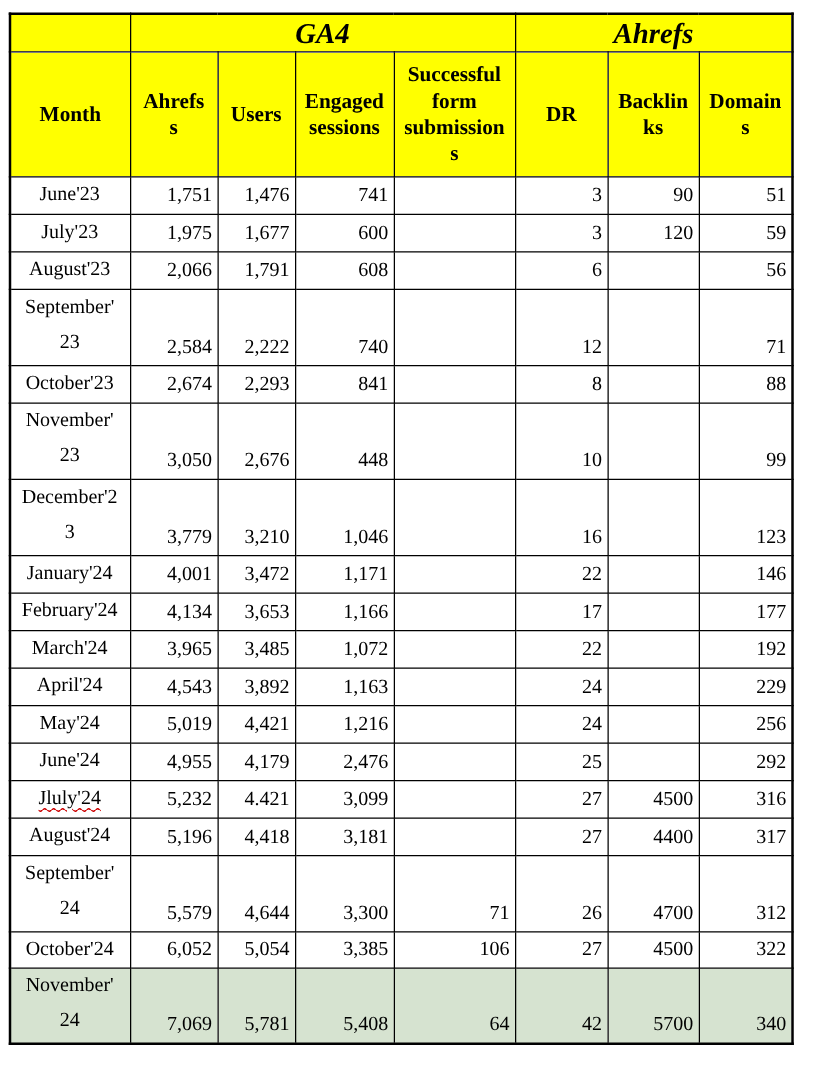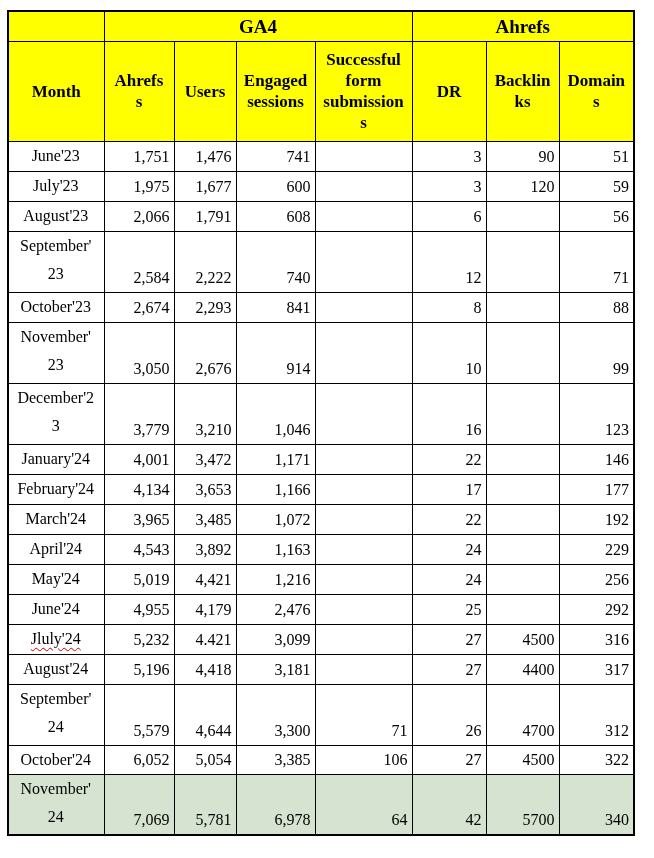--- a/index.html
+++ b/index.html
@@ -37,21 +37,22 @@
     font-weight: bold;
     font-size: 17px;
     text-align: center;
     vertical-align: middle;
     white-space: pre-wrap;
     line-height: 21px;
     padding: 2px;
   }
   tr.group-row th {
     height: 30px;
-    font-size: 19px;
+    font-size: 23px;
+    font-style: italic;
   }
   tr.colhead-row th {
     height: 100px;
   }
   td {
     font-size: 16px;
     line-height: 28px;
     padding: 0 4px;
     background: #ffffff;
   }
@@ -165,21 +166,21 @@
           <td class="num"></td>
           <td class="num">8</td>
           <td class="num"></td>
           <td class="num">88</td>
         </tr>
         <tr style="height: 61px;">
           <td class="month">November'
 23</td>
           <td class="num">3,050</td>
           <td class="num">2,676</td>
-          <td class="num">914</td>
+          <td class="num">448</td>
           <td class="num"></td>
           <td class="num">10</td>
           <td class="num"></td>
           <td class="num">99</td>
         </tr>
         <tr style="height: 61px;">
           <td class="month">December'2
 3</td>
           <td class="num">3,779</td>
           <td class="num">3,210</td>
@@ -288,21 +289,21 @@
           <td class="num">106</td>
           <td class="num">27</td>
           <td class="num">4500</td>
           <td class="num">322</td>
         </tr>
         <tr class="highlight" style="height: 61px;">
           <td class="month">November'
 24</td>
           <td class="num">7,069</td>
           <td class="num">5,781</td>
-          <td class="num">6,978</td>
+          <td class="num">5,408</td>
           <td class="num">64</td>
           <td class="num">42</td>
           <td class="num">5700</td>
           <td class="num">340</td>
         </tr>
       </tbody>
   </table>
 </div>
 
 </body></html>

